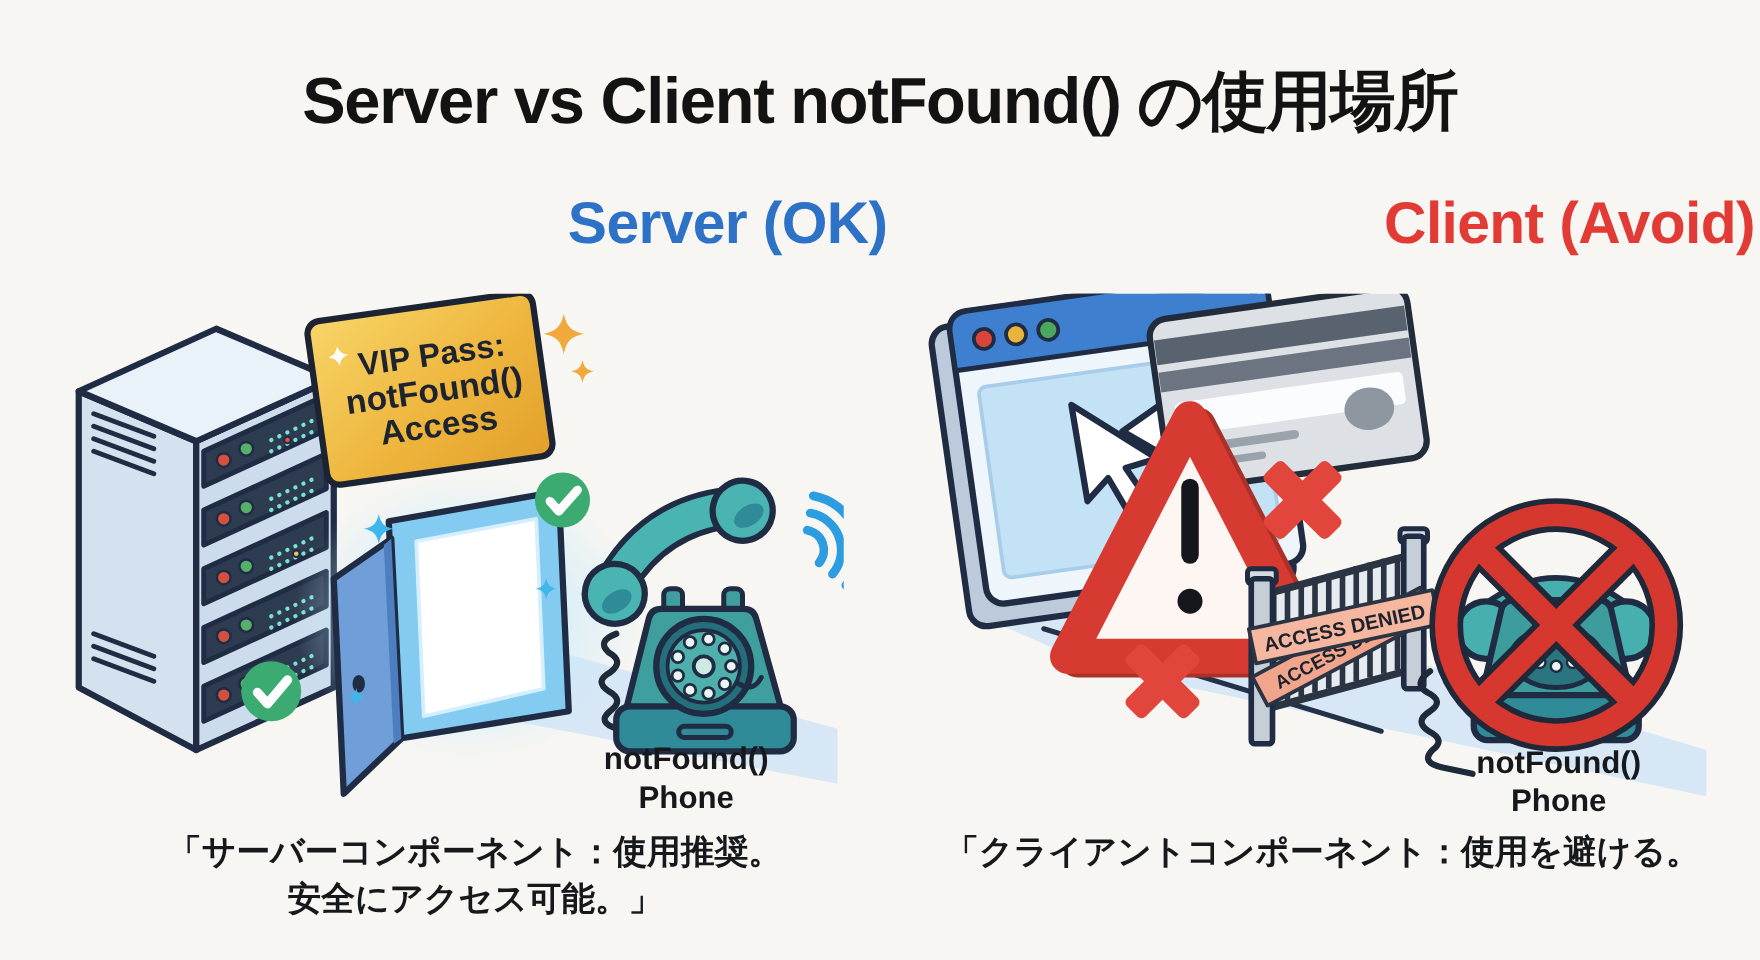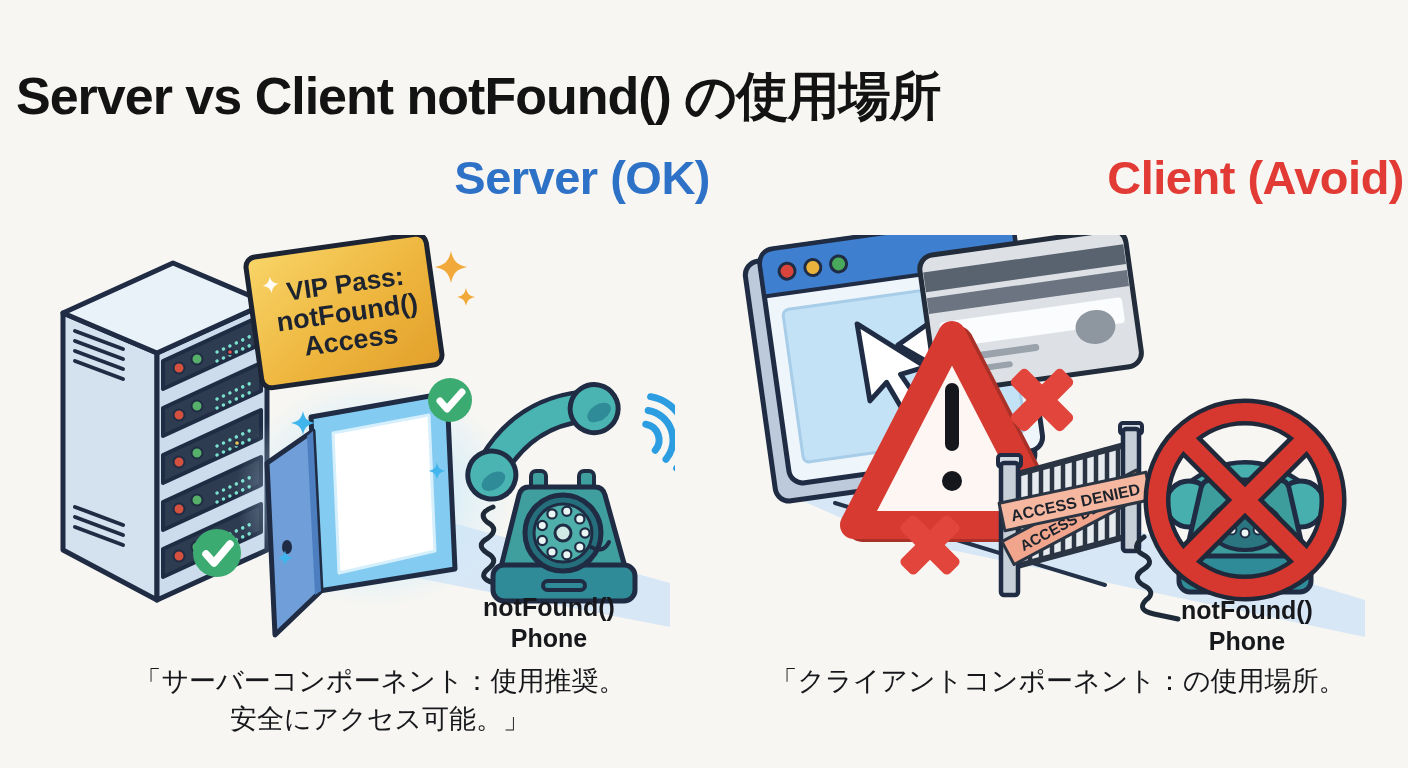--- a/index.html
+++ b/index.html
@@ -2,41 +2,41 @@
 <html><head>
 <meta charset="utf-8">
 <style>
   html,body{margin:0;padding:0;background:#e9e9e9;}
   .stage{
     position:relative;width:1408px;height:768px;overflow:hidden;
     background:#f7f6f2;
     font-family:"Liberation Sans","DejaVu Sans",sans-serif;
   }
   .page-title{
-    position:absolute;left:0;right:0;top:46px;margin:16px;text-align:left;
+    position:absolute;left:0;right:0;top:46px;margin:0;text-align:center;
     font-size:52px;font-weight:800;color:#131313;letter-spacing:-1px;
   }
   .col-heading{
     position:absolute;top:150px;width:640px;margin:0;text-align:right;
     font-size:47px;font-weight:800;letter-spacing:-0.5px;
   }
   .col-heading.server{left:70px;color:#2e72c8;}
   .col-heading.client{left:764px;color:#e23a34;}
   .illus{position:absolute;}
   .illus.left{left:45px;top:235px;}
   .illus.right{left:740px;top:235px;}
   .phone-label{
     position:absolute;width:240px;text-align:center;
     font-size:25px;font-weight:800;color:#17181c;line-height:31px;
   }
   .phone-label.left{left:429px;top:592px;}
   .phone-label.right{left:1127px;top:595px;}
   .caption{
     position:absolute;top:662px;text-align:center;
-    font-size:27px;font-weight:400;color:#17181c;line-height:38px;
+    font-size:27px;font-weight:700;color:#17181c;line-height:38px;
   }
   .caption.left{left:30px;width:700px;}
   .caption.right{left:718px;width:680px;}
   svg text{font-family:"Liberation Sans","DejaVu Sans",sans-serif;}
 </style>
 </head>
 <body>
 
 <div class="stage">
 
@@ -312,16 +312,16 @@
   <div class="phone-label right">
     <div>notFound()</div>
     <div>Phone</div>
   </div>
 
   <div class="caption left">
     <div>「サーバーコンポーネント：使用推奨。</div>
     <div>安全にアクセス可能。」</div>
   </div>
   <div class="caption right">
-    <div>「クライアントコンポーネント：の使用場所。</div>
+    <div>「クライアントコンポーネント：使用を避ける。</div>
   </div>
 
 </div>
 
 </body></html>

